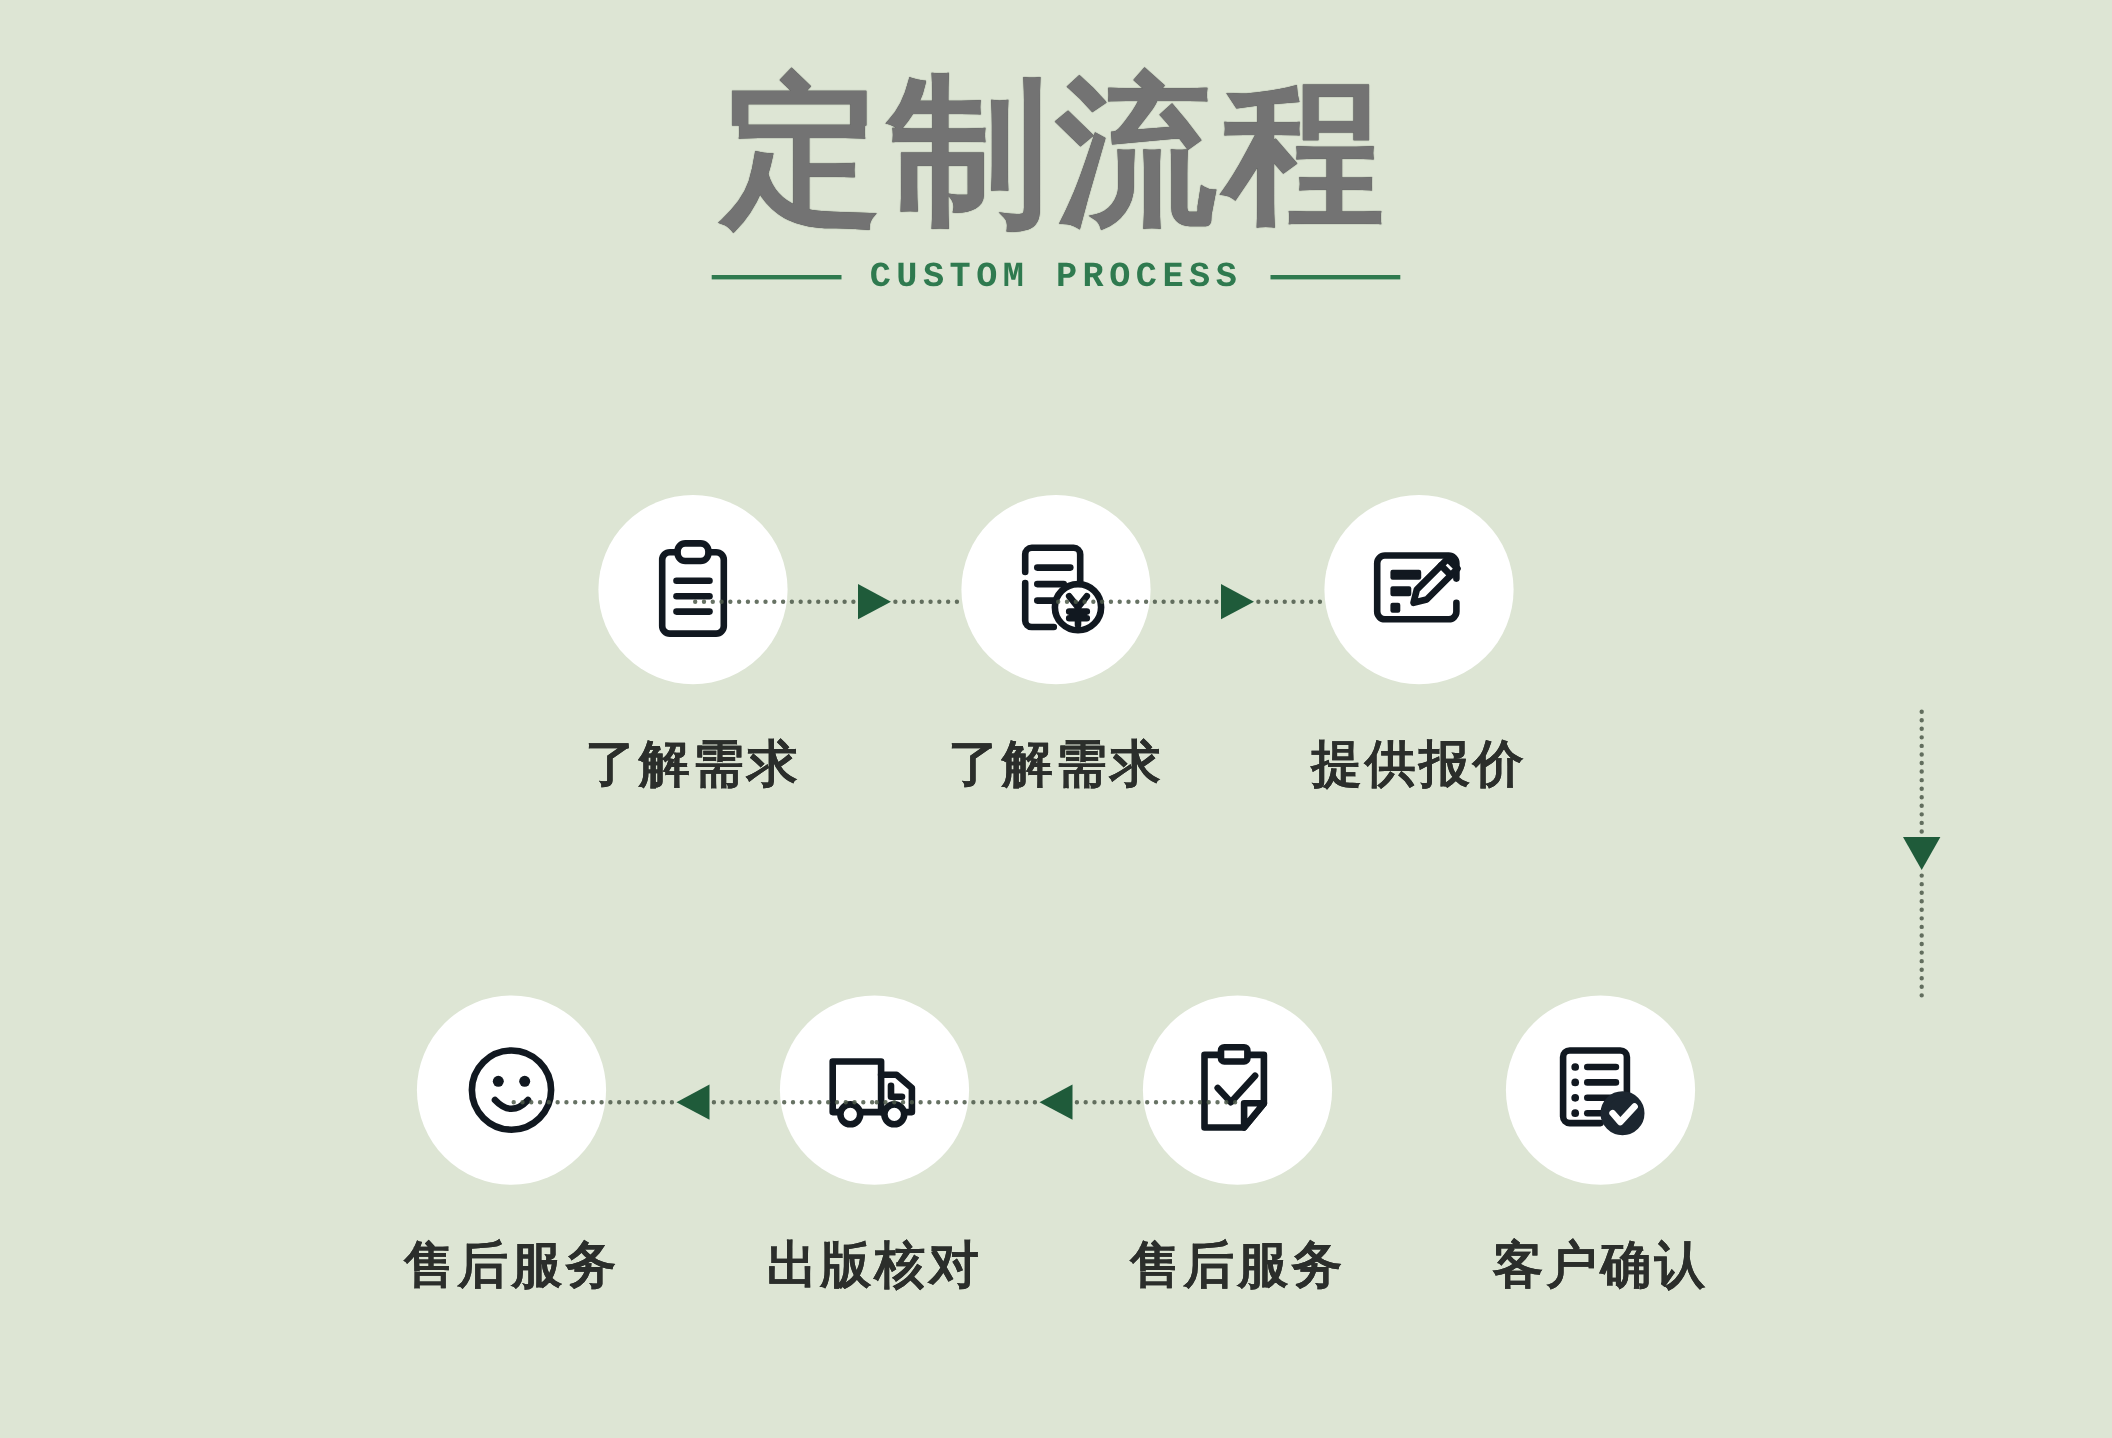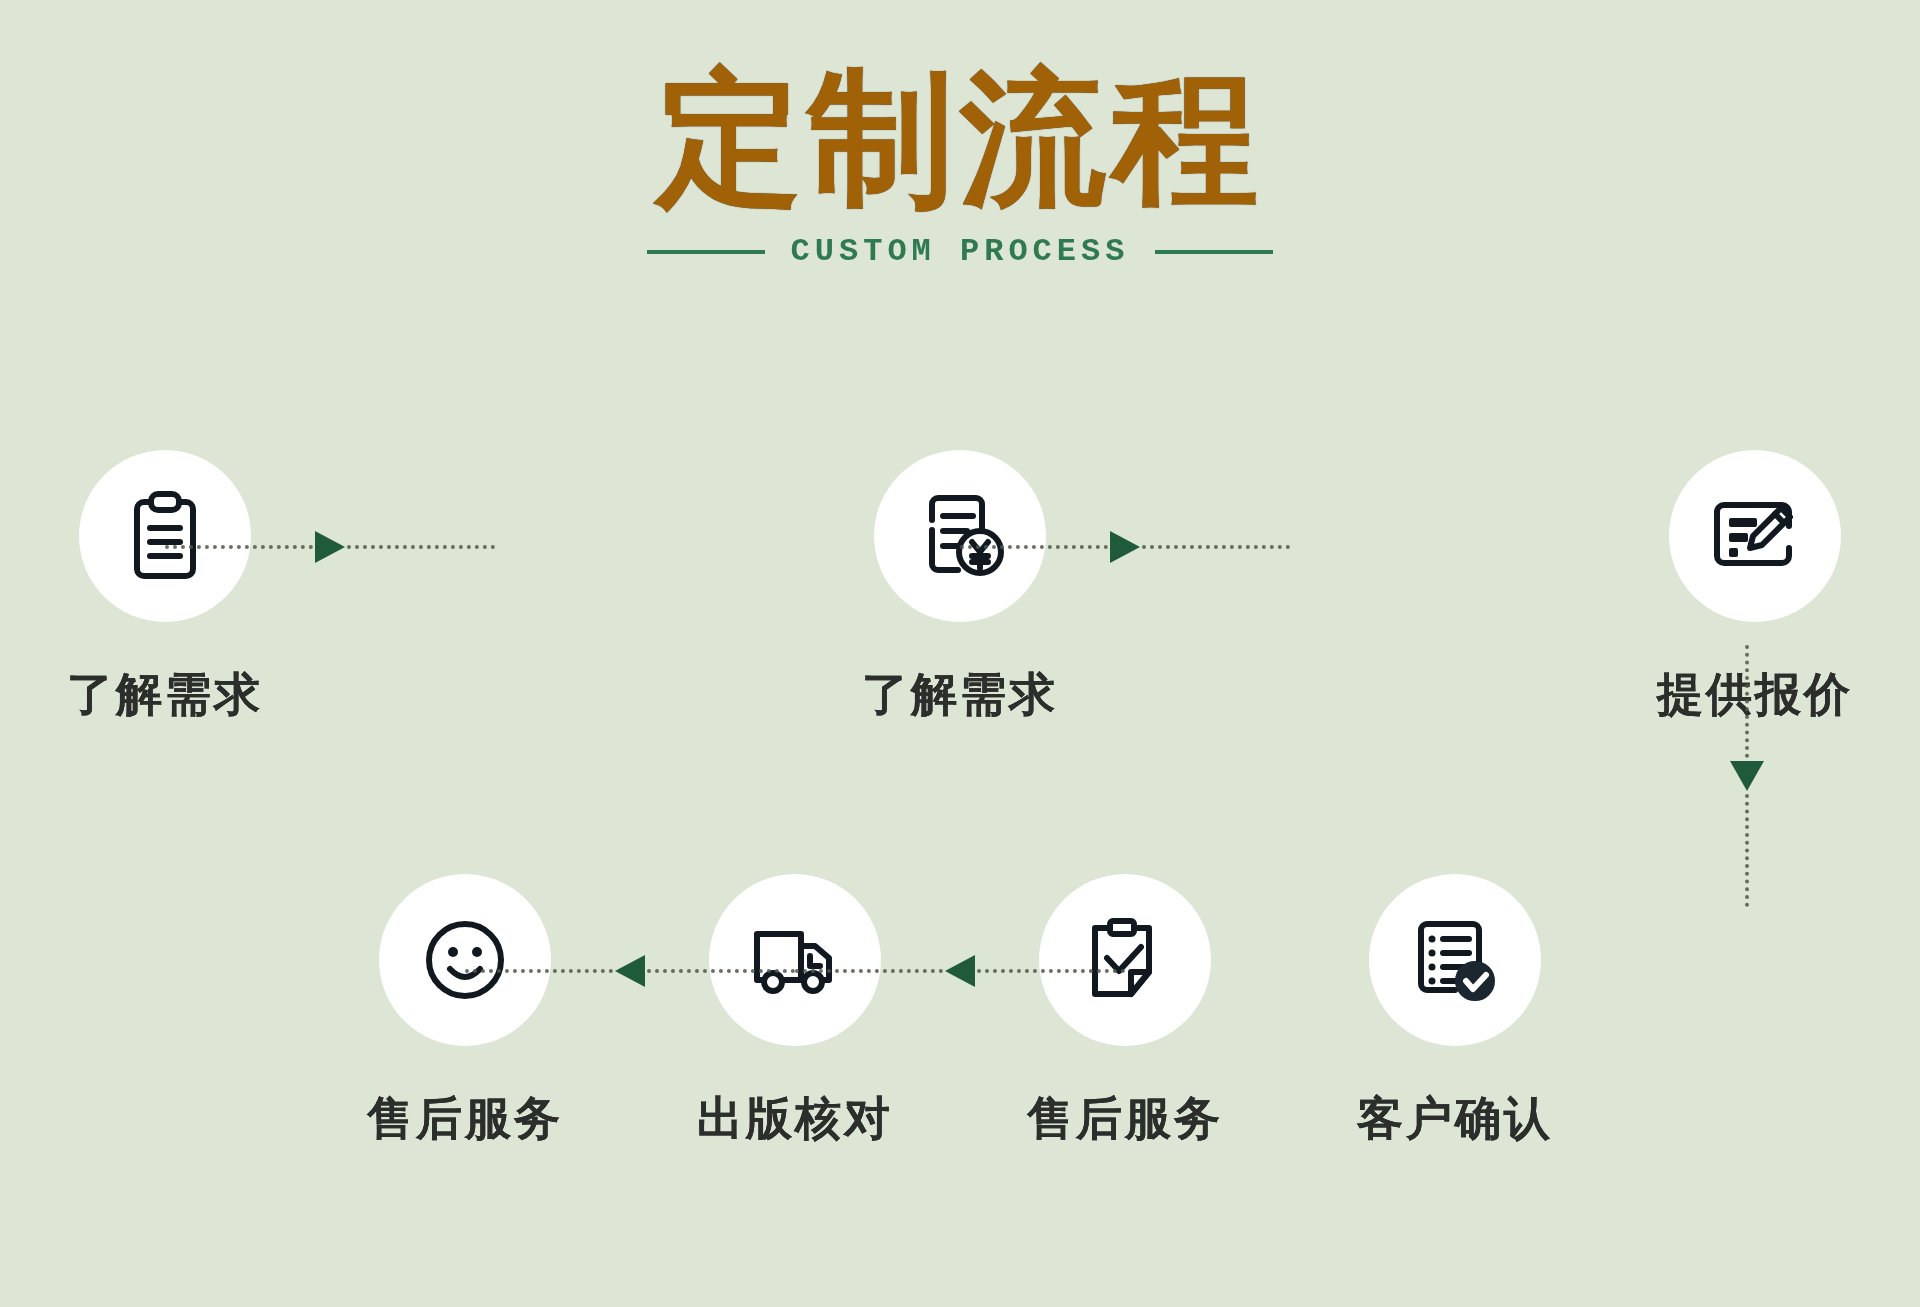--- a/index.html
+++ b/index.html
@@ -9,37 +9,37 @@
     font-family:"Liberation Sans","DejaVu Sans",sans-serif;
     overflow:hidden;
     position:relative;
   }
   .page{position:relative;width:1920px;height:1307px;}
 
   
   .header{position:absolute;left:0;top:62px;width:1920px;text-align:center;}
   .title{
     font-size:146px;line-height:1.05;font-weight:bold;
-    color:#a16207;letter-spacing:6px;
+    color:#737373;letter-spacing:6px;
     font-family:"DejaVu Sans","Liberation Sans",sans-serif;
     text-shadow:0 0 1px #2b2e2b;
   }
   .subtitle-row{
     margin-top:18px;display:flex;align-items:center;justify-content:center;gap:26px;
   }
   .rule{width:118px;height:4px;background:#2f7a4f;}
   .subtitle{
     font-size:32px;font-weight:bold;color:#2f7a4f;letter-spacing:5px;
     font-family:Liberation Mono, monospace;
   }
 
   
   .row{position:absolute;left:0;width:1920px;display:flex;justify-content:center;}
-  .row1{top:450px;justify-content:space-between;}
-  .row2{top:874px;}
+  .row1{top:450px;}
+  .row2{top:905px;}
   .step{
     width:330px;display:flex;flex-direction:column;align-items:center;
     position:relative;
   }
   .circle{
     width:172px;height:172px;border-radius:50%;background:#ffffff;
     display:flex;align-items:center;justify-content:center;
   }
   .circle svg{display:block;}
   .step-label{

